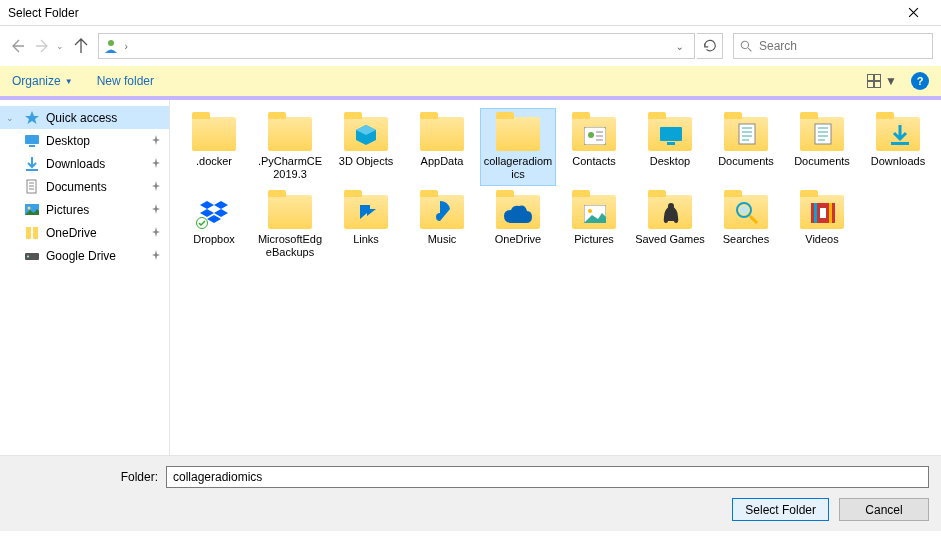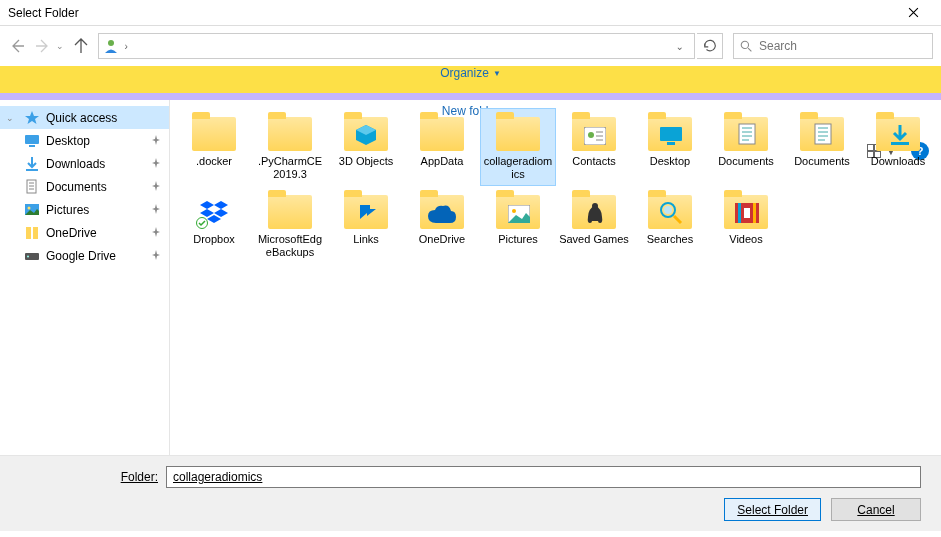--- a/index.html
+++ b/index.html
@@ -12,42 +12,42 @@
 .nav-arrow { width: 18px; height: 18px; display: flex; align-items: center; justify-content: center; color: #666; cursor: pointer; }
 .nav-arrow.disabled { color: #ccc; cursor: default; }
 .chev-down { font-size: 9px; color: #888; margin-left: -4px; }
 .addressbar { flex: 1; height: 26px; border: 1px solid #ccc; display: flex; align-items: center; padding: 0 4px; gap: 6px; background: #fff; }
 .addr-icon { width: 16px; height: 16px; display: inline-block; }
 .addr-sep { color: #666; font-size: 10px; }
 .addr-drop { margin-left: auto; color: #666; font-size: 10px; padding: 0 6px; cursor: pointer; }
 .refresh-btn { width: 26px; height: 26px; border: 1px solid #ccc; border-left: none; display: flex; align-items: center; justify-content: center; cursor: pointer; }
 .searchbox { width: 200px; height: 26px; border: 1px solid #ccc; display: flex; align-items: center; margin-left: 8px; padding: 0 6px; gap: 6px; color: #777; }
 .searchbox input { border: none; outline: none; flex: 1; font-size: 12px; color: #1d4ed8; }
-.toolbar { display: flex; align-items: center; height: 34px; padding: 0 12px; border-bottom: 7px solid #c4b5fd; gap: 24px; background: #fde047; flex-direction: column; }
+.toolbar { display: flex; align-items: center; height: 34px; padding: 0 12px; border-bottom: 4px solid #c4b5fd; gap: 24px; background: #fef9c3; }
 .tool-btn { color: #1a6bb8; cursor: pointer; display: flex; align-items: center; gap: 4px; }
 .tool-btn .caret { font-size: 8px; }
 .toolbar-right { margin-left: auto; display: flex; align-items: center; gap: 14px; }
 .view-btn { display: flex; align-items: center; gap: 4px; cursor: pointer; }
 .view-icon { width: 14px; height: 14px; border: 1px solid #666; display: inline-block; background: linear-gradient(to right, transparent 45%, #666 45%, #666 55%, transparent 55%), linear-gradient(to bottom, transparent 45%, #666 45%, #666 55%, transparent 55%); }
 .help-btn { width: 18px; height: 18px; border-radius: 50%; background: #0078d4; color: #fff; font-weight: bold; display: flex; align-items: center; justify-content: center; font-size: 11px; cursor: pointer; }
 .body-area { display: flex; height: 355px; }
 .sidebar { width: 170px; border-right: 1px solid #e5e5e5; padding: 6px 0; overflow: hidden; position: relative; }
 .side-item { display: flex; align-items: center; height: 23px; padding: 0 8px 0 24px; gap: 6px; cursor: pointer; position: relative; }
 .side-item.active { background: #cce8ff; }
 .side-item .pin { margin-left: auto; color: #888; font-size: 10px; }
 .side-caret { position: absolute; left: 6px; color: #888; font-size: 9px; }
 .side-icon { width: 16px; height: 16px; display: inline-block; flex-shrink: 0; }
 .folders-view { flex: 1; padding: 8px 0 0 6px; overflow-y: auto; display: flex; flex-wrap: wrap; align-content: flex-start; }
 .folder-item { width: 76px; display: flex; flex-direction: column; align-items: center; padding: 4px 2px; cursor: pointer; text-align: center; border: 1px solid transparent; }
 .folder-item.selected { background: #cce8ff; border: 1px solid #99d1ff; }
 .folder-icon { width: 48px; height: 40px; margin-bottom: 2px; position: relative; }
 .folder-label { font-size: 11px; line-height: 13px; word-break: break-word; max-width: 72px; color: #000; }
 .folder-shape { position: absolute; inset: 4px 2px 2px 2px; background: linear-gradient(to bottom, #ffe79e, #ffd55a); border-radius: 2px; }
 .folder-shape::before { content: ""; position: absolute; top: -5px; left: 0; width: 18px; height: 7px; background: #ffd55a; border-radius: 2px 2px 0 0; }
-.footer { border-top: 1px solid #e5e5e5; background: #f0f0f0; padding: 10px 20px 10px 0; text-decoration: underline; }
+.footer { border-top: 1px solid #e5e5e5; background: #f0f0f0; padding: 10px 12px 10px 0; }
 .folder-row { display: flex; align-items: center; margin-bottom: 10px; }
 .folder-row label { width: 166px; text-align: right; padding-right: 8px; font-size: 12px; }
 .folder-row input { flex: 1; height: 22px; border: 1px solid #7a7a7a; padding: 0 6px; font-size: 12px; outline: none; }
 .footer-btns { display: flex; justify-content: flex-end; gap: 10px; }
 .btn { height: 23px; min-width: 90px; border: 1px solid #adadad; background: #e1e1e1; cursor: pointer; font-size: 12px; padding: 0 12px; }
 .btn.primary { border: 1px solid #0078d4; background: #e5f1fb; }
 
 </style>
 </head>
 <body>
@@ -302,20 +302,29 @@
           <div class="folder-shape"></div>
           <svg width="22" height="22" viewBox="0 0 22 22" style="position:absolute;left:14px;top:10px">
             <path d="M4 18 L4 4 L14 4 L14 8 L20 8 L11 15 L11 12 L4 18 Z" fill="#0078d4"></path>
           </svg>
         </div>
         <div class="folder-label">Links</div>
       </div>
       <div class="folder-item">
         <div class="folder-icon">
           <div class="folder-shape"></div>
+          <svg width="22" height="26" viewBox="0 0 22 26" style="position:absolute;left:14px;top:8px">
+            <path d="M8 22 A4 4 0 1 1 8 14 V2 Q16 2 18 10" fill="#0078d4"></path>
+          </svg>
+        </div>
+        <div class="folder-label">Music</div>
+      </div>
+      <div class="folder-item">
+        <div class="folder-icon">
+          <div class="folder-shape"></div>
           <svg width="28" height="18" viewBox="0 0 28 18" style="position:absolute;left:10px;top:14px">
             <path d="M8 18 Q0 18 0 11 Q0 5 7 5 Q9 0 15 1 Q21 -1 23 6 Q28 6 28 12 Q28 18 22 18 Z" fill="#0364b8"></path>
           </svg>
         </div>
         <div class="folder-label">OneDrive</div>
       </div>
       <div class="folder-item">
         <div class="folder-icon">
           <div class="folder-shape"></div>
           <svg width="22" height="18" viewBox="0 0 22 18" style="position:absolute;left:14px;top:14px">

